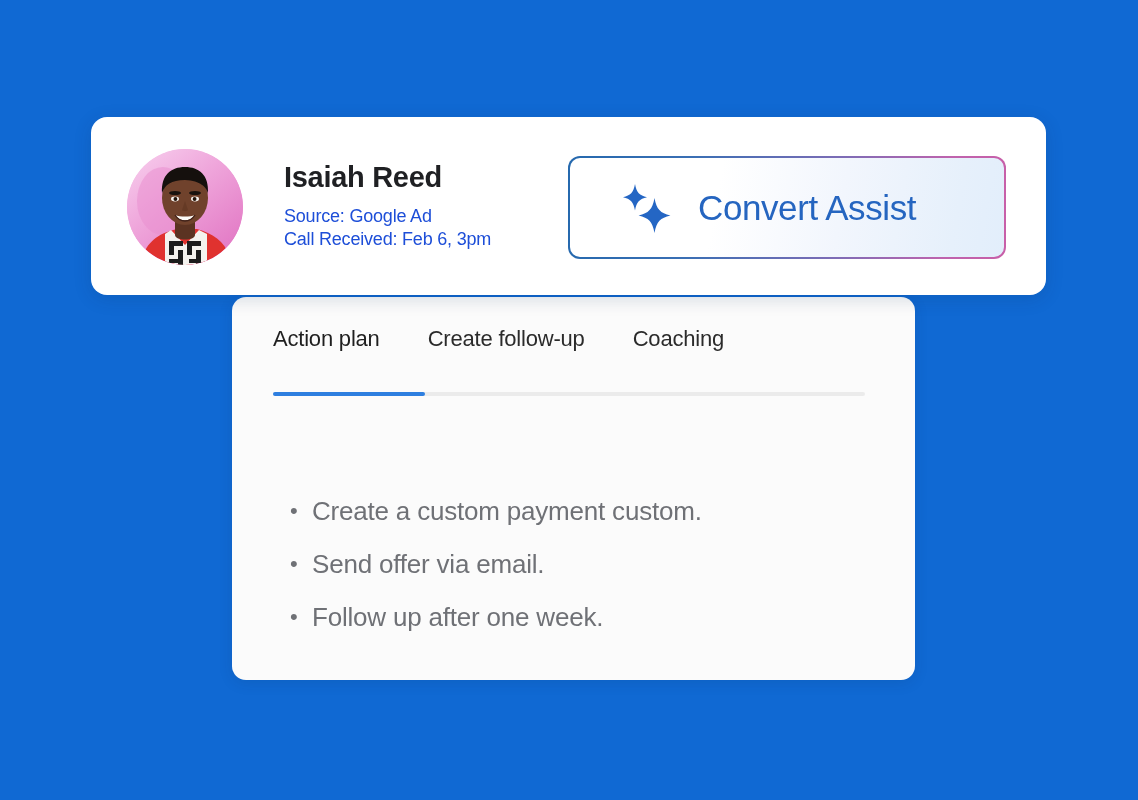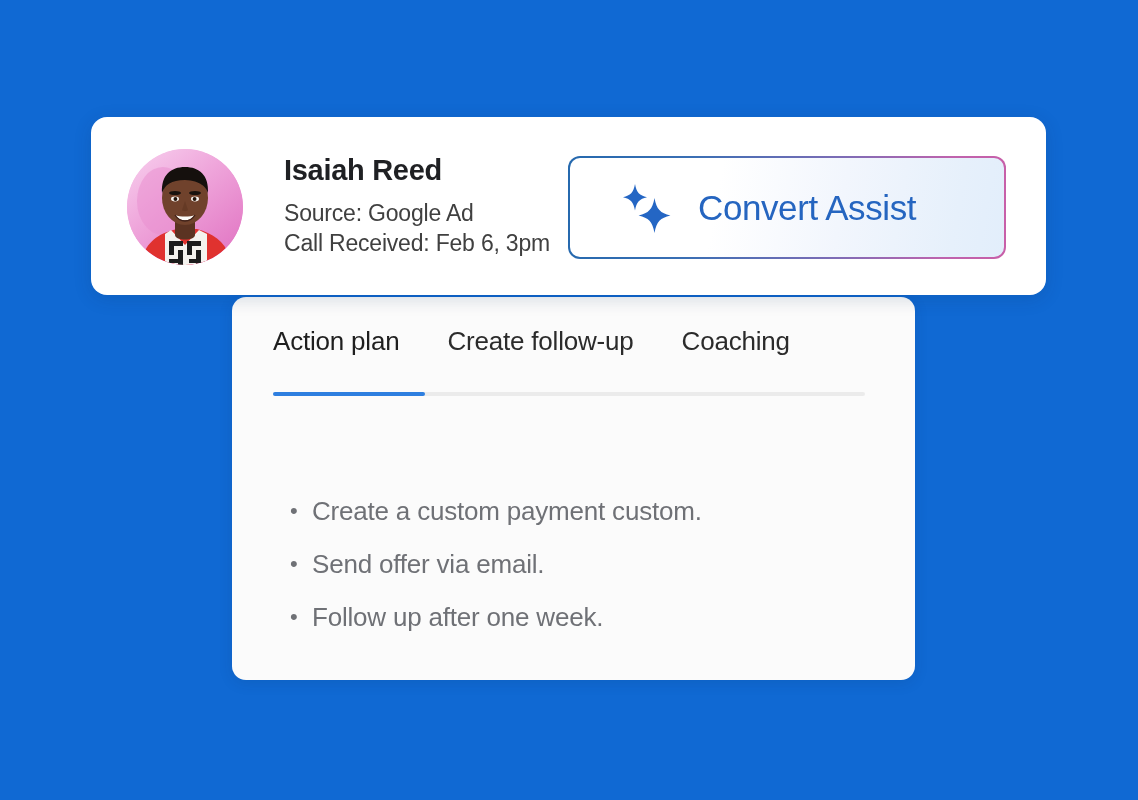--- a/index.html
+++ b/index.html
@@ -35,21 +35,21 @@
 
   .tabs {
     position: absolute;
     left: 41px;
     top: 31px;
     display: flex;
     align-items: flex-end;
     gap: 48px;
   }
   .tab {
-    font-size: 26px;
+    font-size: 22px;
     line-height: 1;
     color: #2b2b2b;
     letter-spacing: -0.2px;
     white-space: nowrap;
     padding-bottom: 2px;
     cursor: pointer;
   }
   .tab.active {
     color: #1f1f1f;
   }
@@ -155,22 +155,22 @@
   .person-name {
     font-size: 29px;
     font-weight: bold;
     color: #1f2023;
     letter-spacing: -0.3px;
     line-height: 1.1;
     margin-bottom: 11px;
     white-space: nowrap;
   }
   .meta-line {
-    font-size: 23px;
-    color: #404040;
+    font-size: 18px;
+    color: #1d4ed8;
     letter-spacing: -0.2px;
     line-height: 1.33;
     white-space: nowrap;
   }
 
   
   .assist-wrap {
     margin-left: auto;
     margin-right: 6px;
   }

